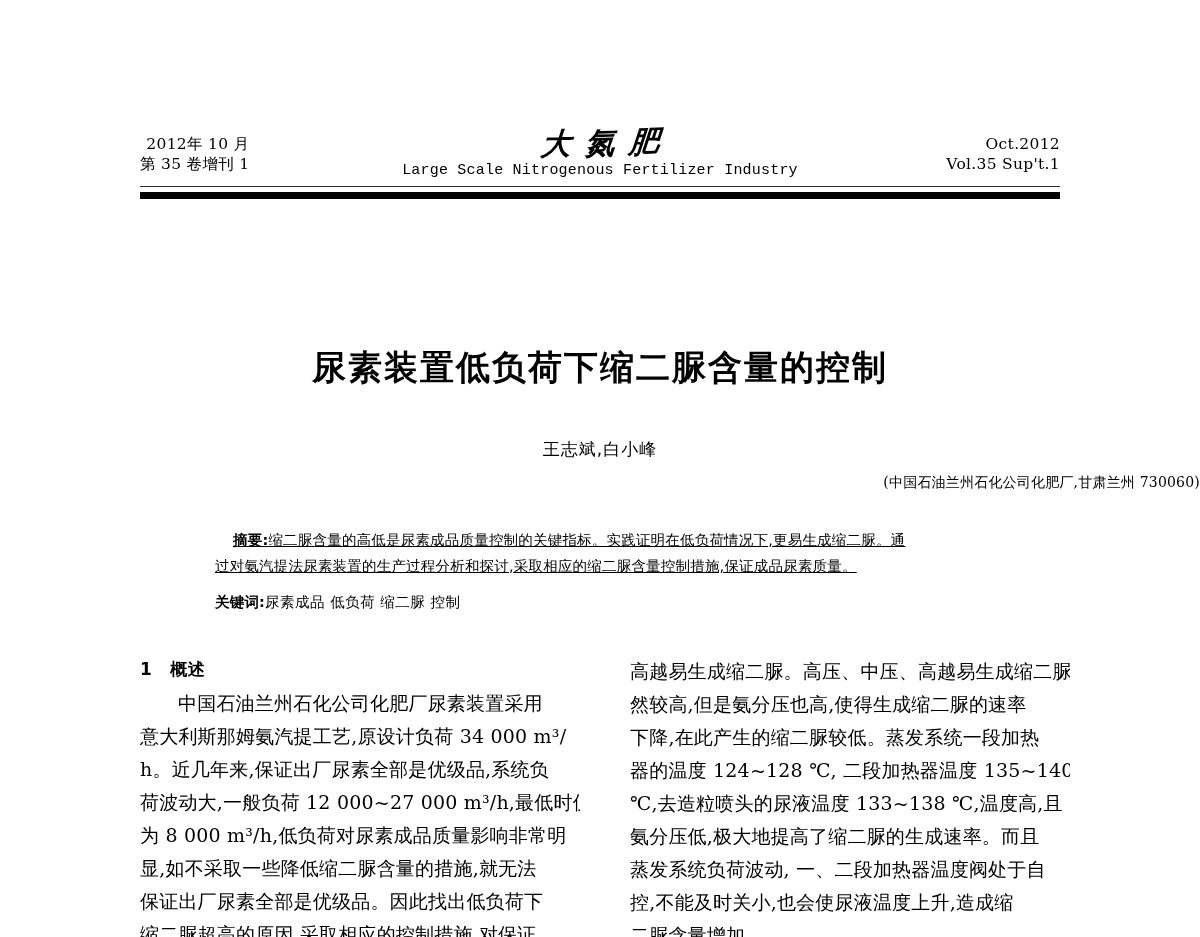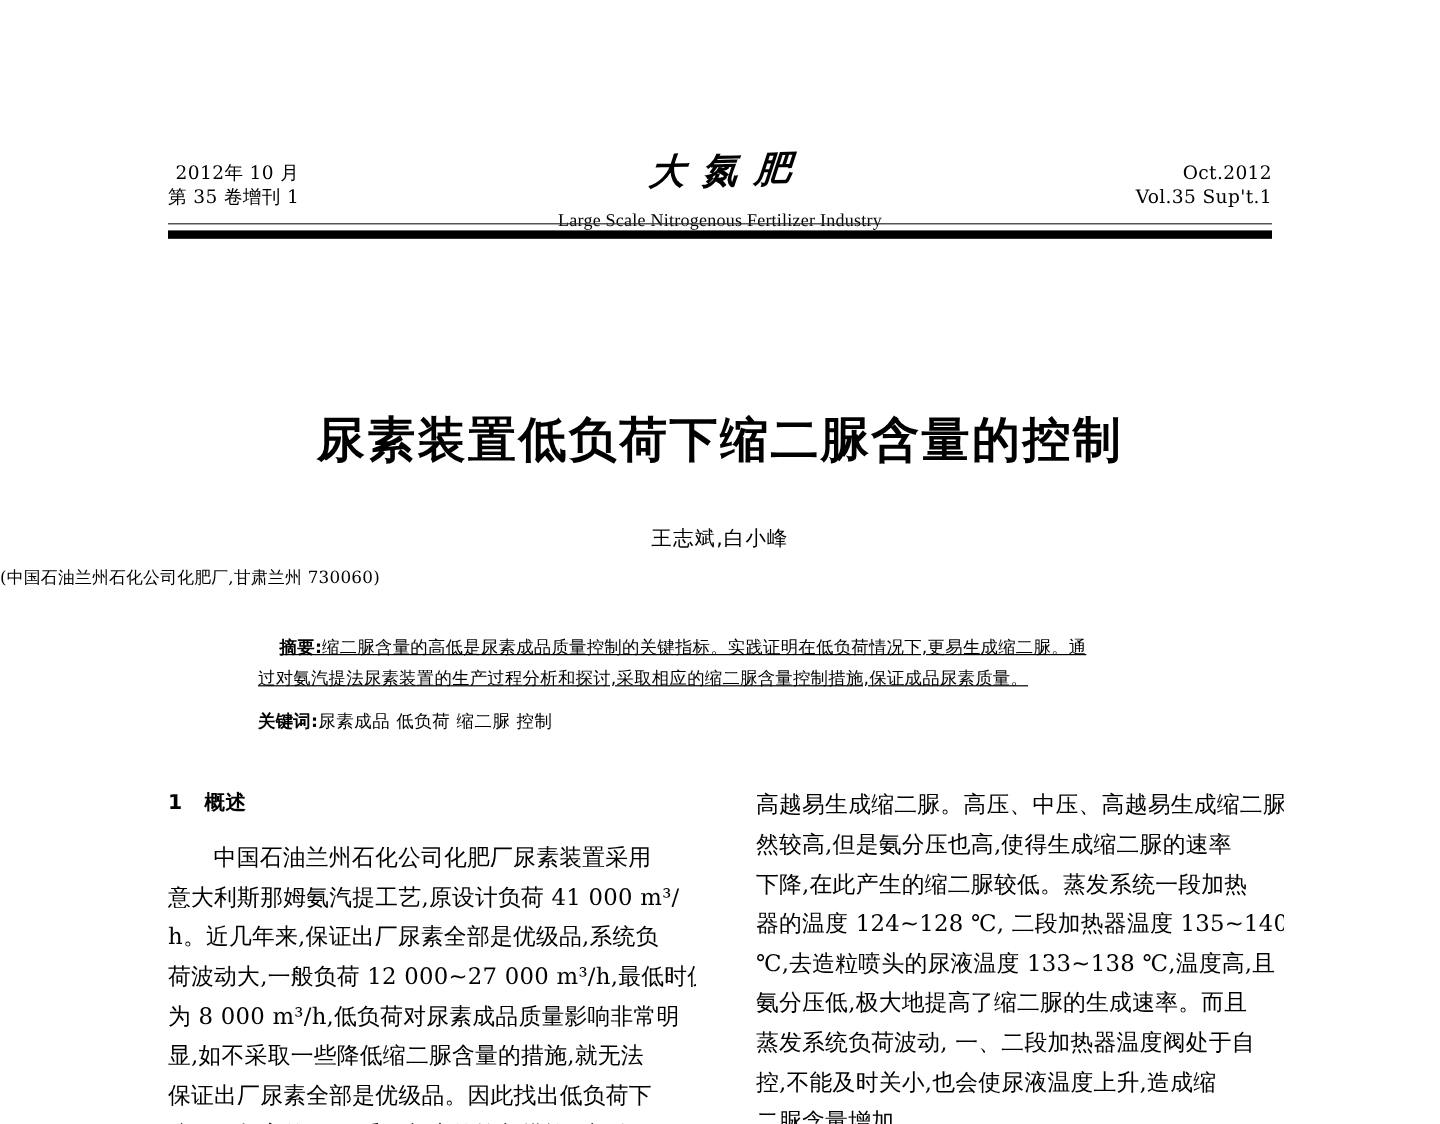--- a/index.html
+++ b/index.html
@@ -71,25 +71,25 @@
     font-weight: bold;
     font-style: italic;
     letter-spacing: 14px;
     line-height: 34px;
     padding-left: 14px;
     transform: skewX(-6deg) rotate(-1.5deg);
     display: inline-block;
   }
   .mh-logo-en {
     display: block;
-    font-family: Liberation Serif, serif;
+    font-family: Liberation Mono, monospace;
     font-size: 15px;
     line-height: 18px;
     letter-spacing: 0.2px;
-    margin-top: 15px;
+    margin-top: 2px;
   }
 
   .rule-thin {
     position: absolute;
     left: 140px;
     top: 186px;
     width: 920px;
     height: 1px;
     background: #2b2b2b;
   }
@@ -103,21 +103,21 @@
   }
 
   
   .doc-title {
     position: absolute;
     left: 0;
     top: 345px;
     width: 1200px;
     text-align: center;
     font-family: "DejaVu Sans", "Liberation Sans", sans-serif;
-    font-size: 40px;
+    font-size: 34px;
     font-weight: bold;
     letter-spacing: 2px;
     line-height: 44px;
   }
   .authors {
     position: absolute;
     left: 0;
     top: 437px;
     width: 1200px;
     text-align: center;
@@ -125,21 +125,21 @@
     font-size: 17px;
     font-weight: normal;
     letter-spacing: 1px;
     line-height: 24px;
   }
   .affiliation {
     position: absolute;
     left: 0;
     top: 472px;
     width: 1200px;
-    text-align: left;
+    text-align: right;
     font-family: "DejaVu Serif", "Liberation Serif", serif;
     font-size: 14px;
     letter-spacing: 0.2px;
     line-height: 20px;
   }
 
   
   .abstract-block {
     position: absolute;
     left: 215px;
@@ -190,21 +190,21 @@
   }
   .col-left  { left: 0px; }
   .col-right { left: 490px; }
 
   .sec-head {
     font-family: "DejaVu Sans", "Liberation Sans", sans-serif;
     font-size: 17px;
     font-weight: bold;
     line-height: 28px;
     letter-spacing: 0.5px;
-    margin-bottom: 16px;
+    margin-bottom: 4px;
     white-space: nowrap;
   }
   .sec-head .num { margin-right: 18px; }
 
   .body-line {
     font-family: "DejaVu Serif", "Liberation Serif", serif;
     font-size: 19px;
     line-height: 33px;
     letter-spacing: 0.2px;
     white-space: nowrap;
@@ -255,21 +255,21 @@
     </div>
   </div>
 
   <div class="columns">
 
     <div class="col col-left">
       <div class="sec-head">
         <span class="num">1</span><span>概述</span>
       </div>
       <div class="body-line indent">中国石油兰州石化公司化肥厂尿素装置采用</div>
-      <div class="body-line">意大利斯那姆氨汽提工艺,原设计负荷 41 000 m³/</div>
+      <div class="body-line">意大利斯那姆氨汽提工艺,原设计负荷 34 000 m³/</div>
       <div class="body-line">h。近几年来,保证出厂尿素全部是优级品,系统负</div>
       <div class="body-line">荷波动大,一般负荷 12 000~27 000 m³/h,最低时仅</div>
       <div class="body-line">为 8 000 m³/h,低负荷对尿素成品质量影响非常明</div>
       <div class="body-line">显,如不采取一些降低缩二脲含量的措施,就无法</div>
       <div class="body-line">保证出厂尿素全部是优级品。因此找出低负荷下</div>
       <div class="body-line">缩二脲超高的原因,采取相应的控制措施,对保证</div>
     </div>
 
     <div class="col col-right">
       <div class="body-line">高越易生成缩二脲。高压、中压、高越易生成缩二脲</div>

